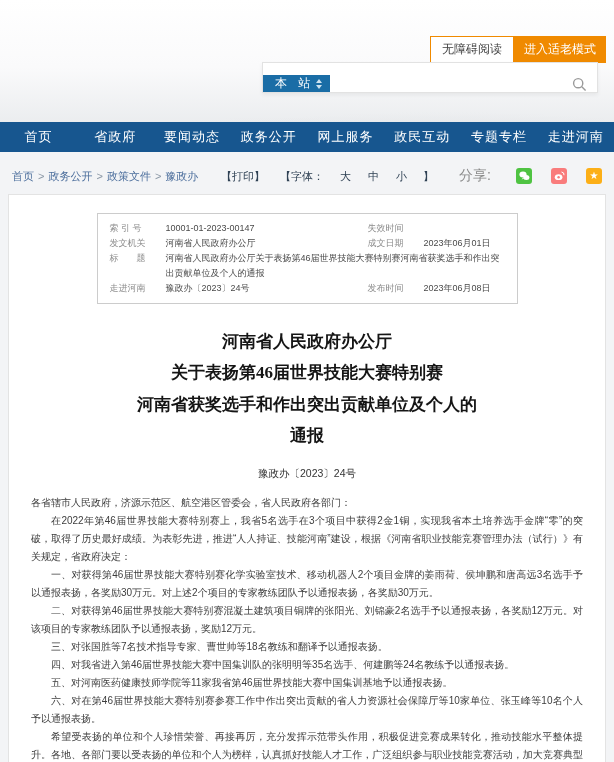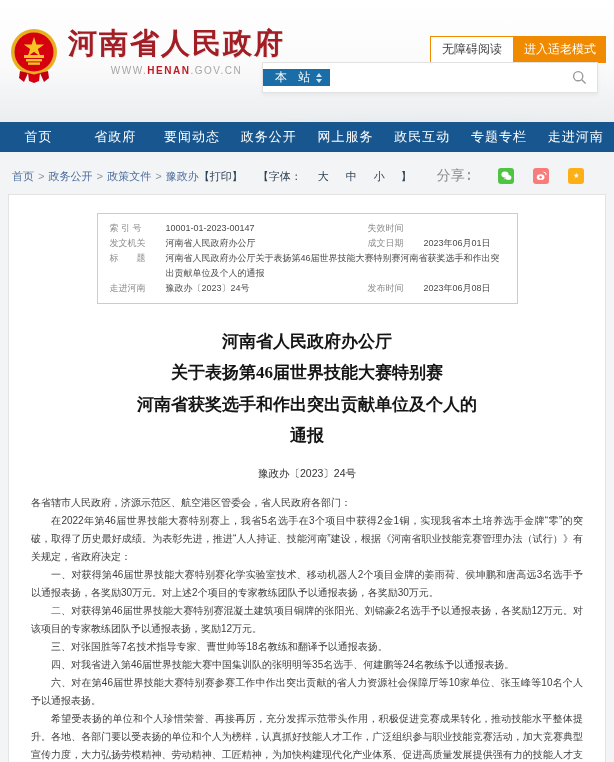--- a/index.html
+++ b/index.html
@@ -17,36 +17,36 @@
   .emblem { width:48px; height:56px; flex-shrink:0; }
   .site-text { margin-left:10px; }
   .site-name { font-size:29px; font-weight:bold; color:#a31d24; letter-spacing:2px; line-height:1.1; text-shadow:1px 1px 0 rgba(0,0,0,.08); }
   .site-url { font-size:10px; color:#a6a6a6; letter-spacing:1.5px; text-align:center; margin-top:5px; }
   .site-url .hl { color:#c41a22; font-weight:bold; }
 
   .top-buttons { position:absolute; right:8px; top:36px; display:flex; z-index:2; }
   .btn-access { background:#fff; border:1px solid #f08a00; color:#404040; font-size:12px; padding:4px 11px; cursor:pointer; }
   .btn-elder  { background:#f08a00; border:1px solid #f08a00; color:#fff; font-size:12px; padding:4px 9px; cursor:pointer; }
 
-  .search-bar { position:absolute; left:262px; top:62px; width:336px; height:31px; background:#fff; border:1px solid #e2e2e2; display:flex; align-items:center; box-shadow:0 2px 4px rgba(0,0,0,.06); z-index:2; }
+  .search-bar { position:absolute; left:262px; top:62px; width:336px; height:31px; background:#fff; border:1px solid #e2e2e2; display:flex; align-items:flex-end; box-shadow:0 2px 4px rgba(0,0,0,.06); z-index:2; }
   .search-scope { background:#1a6da6; color:#fff; font-size:12px; letter-spacing:4px; display:flex; align-items:center; padding:0 8px 0 12px; cursor:pointer; flex-shrink:0; }
   .sorter { display:inline-flex; flex-direction:column; gap:2px; margin-left:2px; }
   .sorter i { width:0; height:0; border-left:3px solid transparent; border-right:3px solid transparent; }
   .sorter i.up { border-bottom:4px solid #cfe3f0; }
   .sorter i.down { border-top:4px solid #cfe3f0; }
   .search-input { flex:1; border:none; outline:none; font-size:12px; padding:0 8px; color:#333; background:transparent; }
   .search-divider { width:1px; background:#e5e5e5; margin:8px 0; }
   .search-btn { width:36px; display:flex; align-items:center; justify-content:center; cursor:pointer; background:transparent; border:none; }
 
   
   .nav { height:30px; background:#17568f; display:flex; }
   .nav-item { flex:1; color:#fff; font-size:13px; display:flex; align-items:center; justify-content:center; cursor:pointer; letter-spacing:1px; }
 
   
-  .crumb-row { display:flex; align-items:center; margin:15px 12px 9px 12px;font-family:Liberation Mono, monospace; }
+  .crumb-row { display:flex; justify-content:space-between; align-items:center; margin:15px 12px 9px 12px; }
   .crumb { font-size:11px; color:#9aa0a6; }
   .crumb a { color:#4d6f9d; text-decoration:none; cursor:pointer; }
   .crumb .sep { margin:0 4px; color:#8a97a5; }
   .tools { display:flex; align-items:center; font-size:11px; color:#2f4154;gap:15px; }
   .tools .t-link { cursor:pointer; }
   .tools .fsize { cursor:pointer; margin:0 1px; }
   .share-label { font-size:14px; color:#8a8a8a; margin:0 6px 0 10px; }
   .share-ico { width:16px; height:16px; border-radius:3px; display:inline-flex; align-items:center; justify-content:center; margin-left:4px; cursor:pointer; color:#fff; font-size:10px; line-height:1; }
   .ico-wechat { background:#4fc342; }
   .ico-weibo  { background:#f97c7c; }
@@ -67,37 +67,20 @@
   .doc-number { text-align:center; font-size:10.5px; color:#333; margin-top:15px; }
 
   .doc-body { margin-top:13px; font-size:10px; line-height:1.8; color:#3d3d3d; text-align:justify; }
   .doc-body p { text-indent:2em; }
   .doc-body p.no-indent { text-indent:0; }
 </style>
 </head>
 <body>
 
 <div class="header">
-  <div class="logo-area">
-    <svg class="emblem" viewBox="0 0 48 56">
-      <circle cx="24" cy="24" r="23" fill="#e8b021"></circle>
-      <circle cx="24" cy="24" r="19.5" fill="#d7000f"></circle>
-      <path d="M24 9 l2.4 7.4 7.8 0 -6.3 4.6 2.4 7.4 -6.3-4.6 -6.3 4.6 2.4-7.4 -6.3-4.6 7.8 0 z" fill="#f6c523"></path>
-      <rect x="14" y="27" width="20" height="3" fill="#f6c523"></rect>
-      <rect x="16" y="31" width="16" height="2.4" fill="#f6c523"></rect>
-      <rect x="18" y="34.4" width="12" height="2.4" fill="#f6c523"></rect>
-      <path d="M10 43 L18 45 L14 54 L9 50 Z" fill="#c00010"></path>
-      <path d="M38 43 L30 45 L34 54 L39 50 Z" fill="#c00010"></path>
-      <path d="M18 45 L24 46.5 L30 45 L29 53 L24 55 L19 53 Z" fill="#d7000f"></path>
-    </svg>
-    <div class="site-text">
-      <div class="site-name">河南省人民政府</div>
-      <div class="site-url"><span>WWW.</span><span class="hl">HENAN</span><span>.GOV.CN</span></div>
-    </div>
-  </div>
 
   <div class="top-buttons">
     <button class="btn-access">无障碍阅读</button>
     <button class="btn-elder">进入适老模式</button>
   </div>
 
   <div class="search-bar">
     <div class="search-scope">
       <span>本 站</span>
       <span class="sorter">
@@ -207,18 +190,19 @@
 
   <div class="doc-number">豫政办〔2023〕24号</div>
 
   <div class="doc-body">
     <p class="no-indent">各省辖市人民政府，济源示范区、航空港区管委会，省人民政府各部门：</p>
     <p>在2022年第46届世界技能大赛特别赛上，我省5名选手在3个项目中获得2金1铜，实现我省本土培养选手金牌“零”的突破，取得了历史最好成绩。为表彰先进，推进“人人持证、技能河南”建设，根据《河南省职业技能竞赛管理办法（试行）》有关规定，省政府决定：</p>
     <p>一、对获得第46届世界技能大赛特别赛化学实验室技术、移动机器人2个项目金牌的姜雨荷、侯坤鹏和唐高远3名选手予以通报表扬，各奖励30万元。对上述2个项目的专家教练团队予以通报表扬，各奖励30万元。</p>
     <p>二、对获得第46届世界技能大赛特别赛混凝土建筑项目铜牌的张阳光、刘锦豪2名选手予以通报表扬，各奖励12万元。对该项目的专家教练团队予以通报表扬，奖励12万元。</p>
     <p>三、对张国胜等7名技术指导专家、曹世帅等18名教练和翻译予以通报表扬。</p>
     <p>四、对我省进入第46届世界技能大赛中国集训队的张明明等35名选手、何建鹏等24名教练予以通报表扬。</p>
+    <p>五、对河南医药健康技师学院等11家我省第46届世界技能大赛中国集训基地予以通报表扬。</p>
     <p>六、对在第46届世界技能大赛特别赛参赛工作中作出突出贡献的省人力资源社会保障厅等10家单位、张玉峰等10名个人予以通报表扬。</p>
     <p>希望受表扬的单位和个人珍惜荣誉、再接再厉，充分发挥示范带头作用，积极促进竞赛成果转化，推动技能水平整体提升。各地、各部门要以受表扬的单位和个人为榜样，认真抓好技能人才工作，广泛组织参与职业技能竞赛活动，加大竞赛典型宣传力度，大力弘扬劳模精神、劳动精神、工匠精神，为加快构建现代化产业体系、促进高质量发展提供强有力的技能人才支撑。</p>
 
   </div>
 
 </div>
 
 </body></html>

